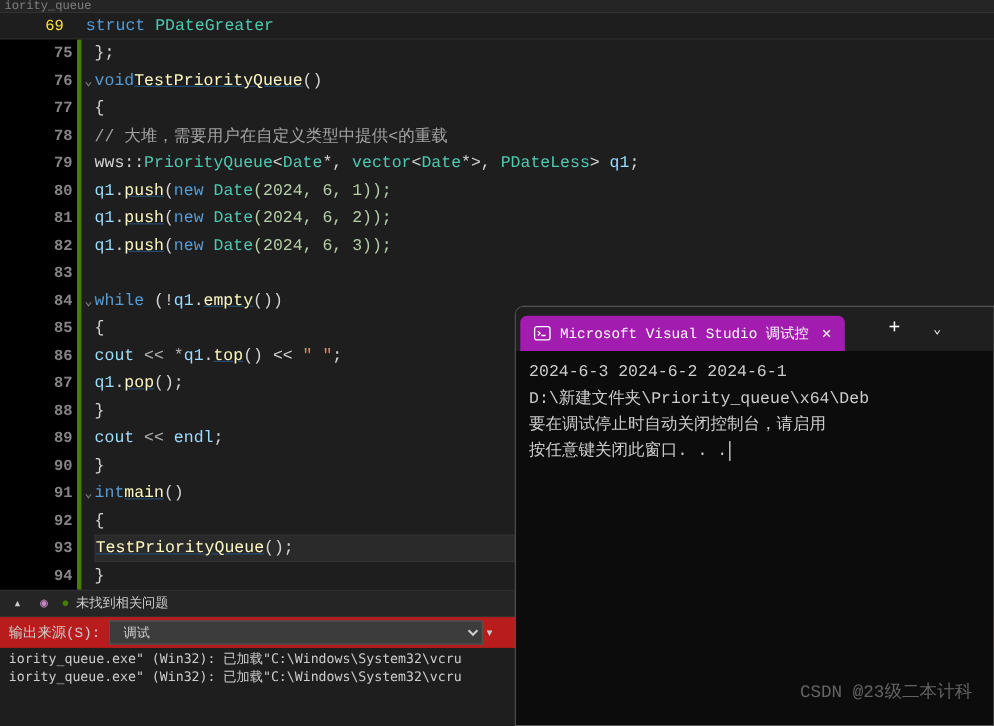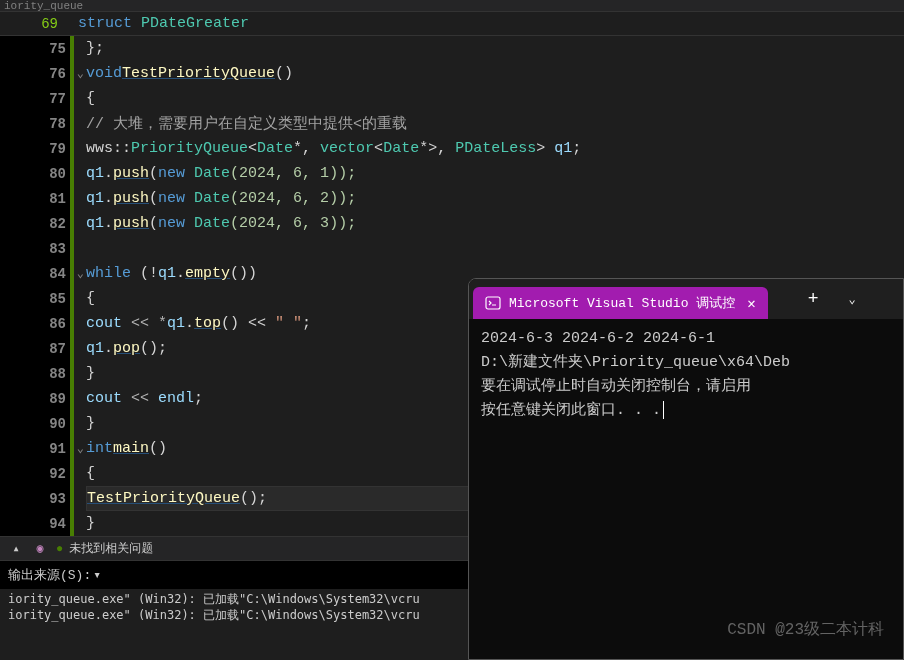--- a/index.html
+++ b/index.html
@@ -44,21 +44,21 @@
       height: 24px;
       background: #1e1e1e;
       display: flex;
       align-items: center;
       padding-left: 30px;
       font-size: 15px;
       border-bottom: 1px solid #333;
     }
     .struct-line .ln {
       width: 28px;
-      color: #84cc16;
+      color: #fde047;
       text-align: right;
       margin-right: 20px;
       font-size: 14px;
     }
     .editor-area {
       display: flex;
       background: #1e1e1e;
       position: relative;
     }
     .gutter {
@@ -156,21 +156,21 @@
       background: #1e1e1e;
       border-top: 1px solid #333;
     }
     .output-header {
       height: 28px;
       display: flex;
       align-items: center;
       padding: 0 8px;
       font-size: 13px;
       color: #cccccc;
-      background: #000000;
+      background: #b91c1c;
     }
     .output-select {
       background: #3c3c3c;
       color: #cccccc;
       border: 1px solid #555;
       padding: 2px 8px;
       margin-left: 8px;
       font-size: 12px;
       width: 340px;
       height: 22px;
@@ -384,20 +384,23 @@
   <span class="status-icon purple-icon">◉</span>
   <span class="green-check">●</span>
   <span>未找到相关问题</span>
   <span class="brush-icon">🖌 ▾</span>
   <span class="scroll-arrow">◄</span>
 </div>
 
 <div class="output-panel">
   <div class="output-header">
     <span>输出来源(S):</span>
+    <select class="output-select">
+      <option>调试</option>
+    </select>
     <span class="output-dropdown">▾</span>
   </div>
   <div class="output-text">
     <div>iority_queue.exe" (Win32): 已加载"C:\Windows\System32\vcru</div>
     <div>iority_queue.exe" (Win32): 已加载"C:\Windows\System32\vcru</div>
   </div>
 </div>
 
 <div class="console-window">
   <div class="console-titlebar">

